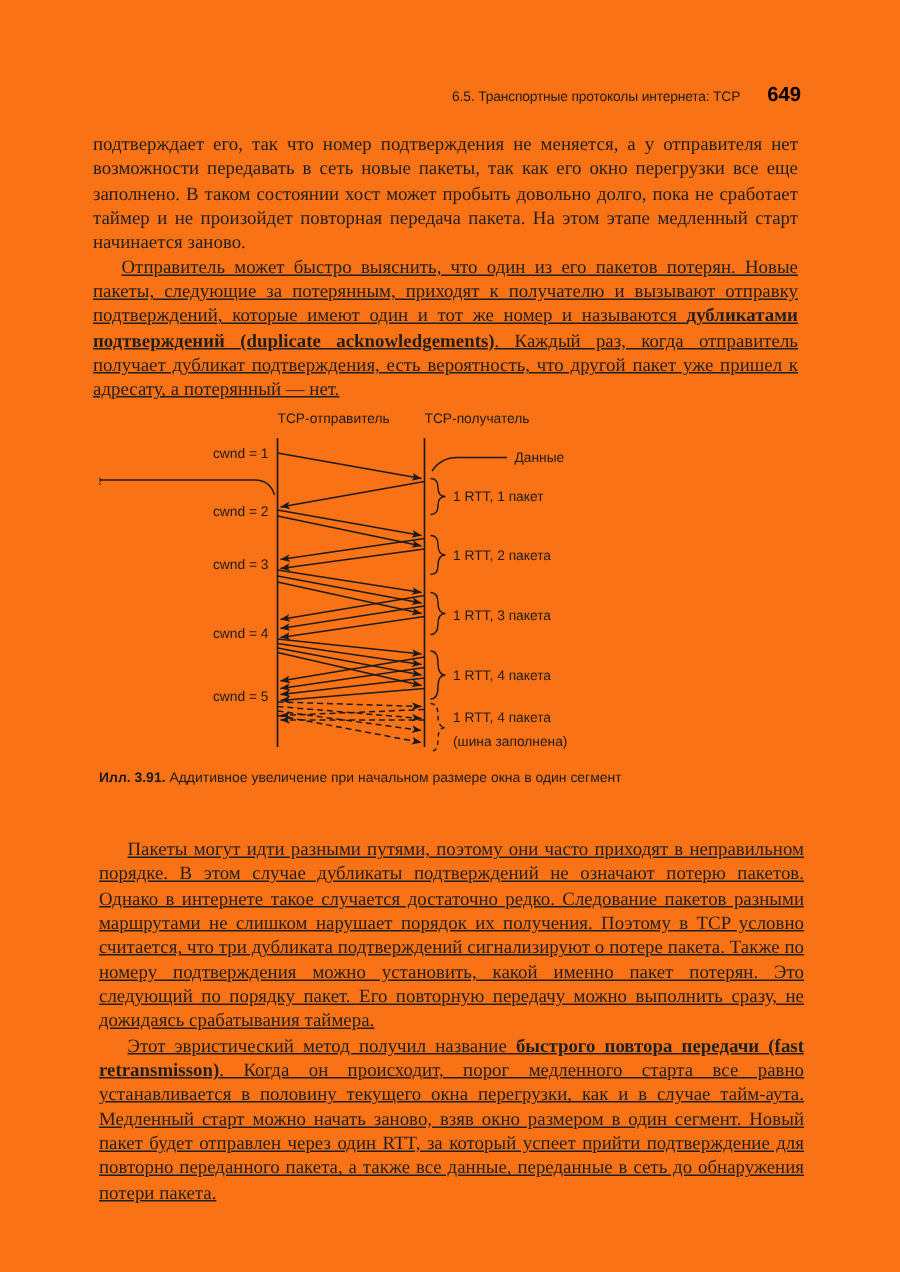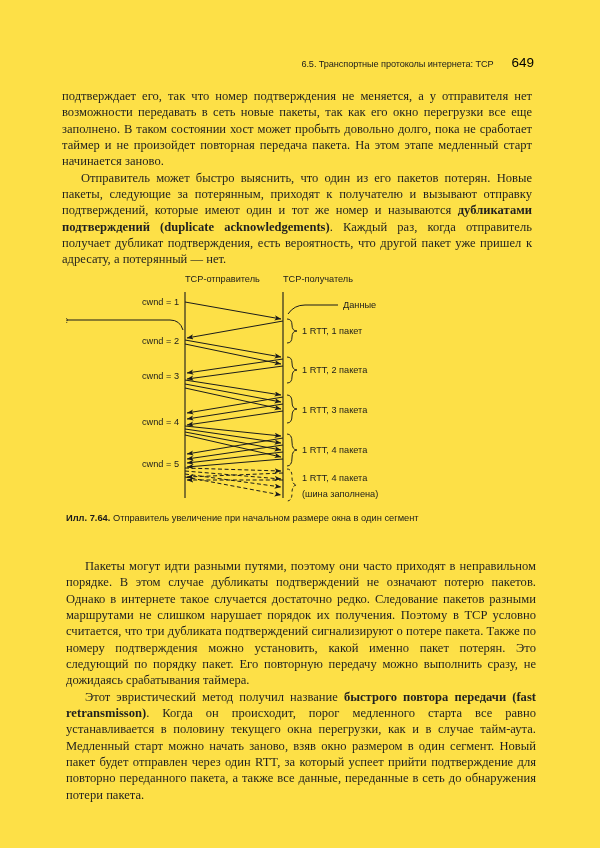--- a/index.html
+++ b/index.html
@@ -13,21 +13,21 @@
     position: relative;
     overflow: hidden;
     font-family: "Liberation Serif", serif;
     color: #1b1b1b;
   }
   .page {
     position: absolute;
     left: 0; top: 0;
     width: 600px;
     height: 848px;
-    background: #fde047;
+    background: #f97316;
   }
 
   
   .runhead {
     position: absolute;
     left: 66px;
     top: 55px;
     width: 468px;
     display: flex;
     align-items: baseline;
@@ -35,21 +35,21 @@
     font-family: "Liberation Sans", sans-serif;
   }
   .runhead-title {
     font-size: 9.2px;
     letter-spacing: -0.1px;
     color: #1b1b1b;
     white-space: nowrap;
   }
   .runhead-page {
     font-size: 13.5px;
-    font-weight: normal;
+    font-weight: bold;
     margin-left: 18px;
     color: #000;
   }
 
   
   .content {
     position: absolute;
     left: 62px;
     top: 88px;
     width: 470px;
@@ -57,21 +57,21 @@
   p.body {
     margin: 0;
     font-size: 12.55px;
     line-height: 16.35px;
     text-align: justify;
     text-justify: inter-word;
     letter-spacing: 0.02px;
     color: #1f1f1f;
     hyphens: manual;
   }
-  p.indent { text-indent: 19px; }
+  p.indent { text-indent: 19px; text-decoration: underline; }
   .b { font-weight: bold; }
 
   
   .figure {
     position: absolute;
     left: 66px;
     top: 268px;
     width: 470px;
     height: 250px;
     text-align: right;
@@ -181,21 +181,21 @@
       <text x="236" y="66" font-family="Liberation Sans, sans-serif" font-size="9.2" fill="#1b1b1b">1 RTT, 1 пакет</text>
       <text x="236" y="105" font-family="Liberation Sans, sans-serif" font-size="9.2" fill="#1b1b1b">1 RTT, 2 пакета</text>
       <text x="236" y="145" font-family="Liberation Sans, sans-serif" font-size="9.2" fill="#1b1b1b">1 RTT, 3 пакета</text>
       <text x="236" y="185" font-family="Liberation Sans, sans-serif" font-size="9.2" fill="#1b1b1b">1 RTT, 4 пакета</text>
       <text x="236" y="213" font-family="Liberation Sans, sans-serif" font-size="9.2" fill="#1b1b1b">1 RTT, 4 пакета</text>
       <text x="236" y="229" font-family="Liberation Sans, sans-serif" font-size="9.2" fill="#1b1b1b">(шина заполнена)</text>
     </svg>
   </div>
 
   <div class="caption">
-    <span class="cap-num">Илл. 7.64.</span><span> Отправитель увеличение при начальном размере окна в один сегмент</span>
+    <span class="cap-num">Илл. 3.91.</span><span> Аддитивное увеличение при начальном размере окна в один сегмент</span>
   </div>
 
   <div class="content2">
     <p class="body indent">Пакеты могут идти разными путями, поэтому они часто приходят в неправильном порядке. В этом случае дубликаты подтверждений не означают потерю пакетов. Однако в интернете такое случается достаточно редко. Следование пакетов разными маршрутами не слишком нарушает порядок их получения. Поэтому в TCP условно считается, что три дубликата подтверждений сигнализируют о потере пакета. Также по номеру подтверждения можно установить, какой именно пакет потерян. Это следующий по порядку пакет. Его повторную передачу можно выполнить сразу, не дожидаясь срабатывания таймера.</p>
     <p class="body indent"><span>Этот эвристический метод получил название </span><span class="b">быстрого повтора передачи (fast retransmisson)</span><span>. Когда он происходит, порог медленного старта все равно устанавливается в половину текущего окна перегрузки, как и в случае тайм-аута. Медленный старт можно начать заново, взяв окно размером в один сегмент. Новый пакет будет отправлен через один RTT, за который успеет прийти подтверждение для повторно переданного пакета, а также все данные, переданные в сеть до обнаружения потери пакета.</span></p>
   </div>
 
 </div>
 
 </body></html>

